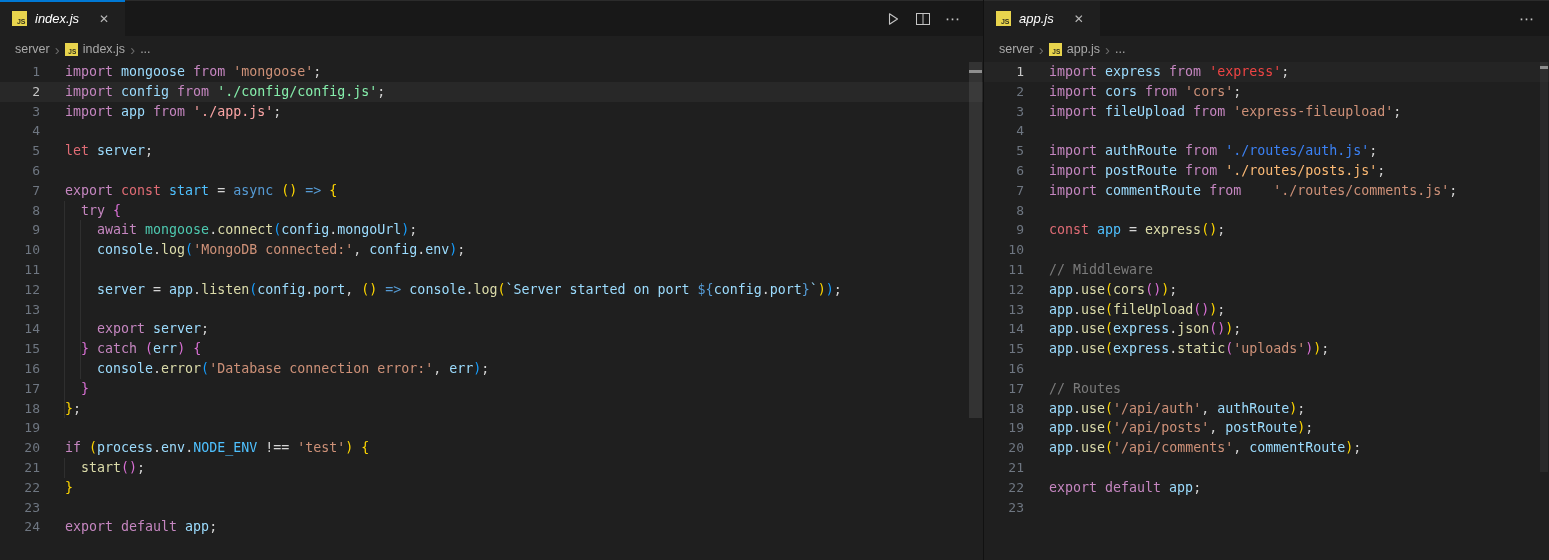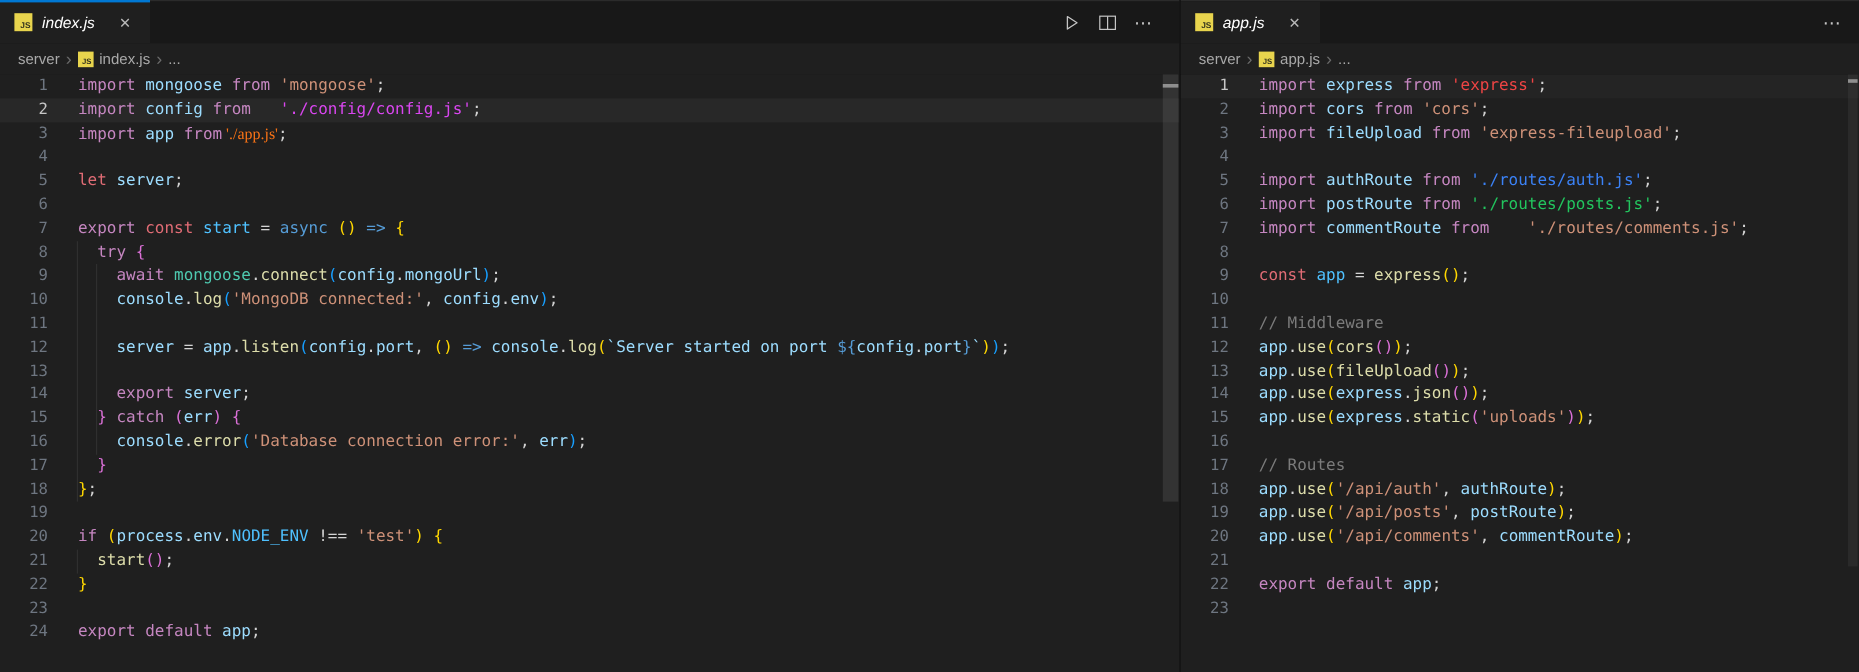--- a/index.html
+++ b/index.html
@@ -124,25 +124,25 @@
     <div class="code">
       <div class="iguide" style="left:64px; top:138.6px; height:217.8px;"></div>
       <div class="iguide" style="left:80px; top:158.4px; height:158.4px;"></div>
       <div class="iguide" style="left:64px; top:396px;  height:19.8px;"></div>
     <div class="row">
           <span class="num">1</span>
           <span class="codetext"><span style="color: rgb(197, 134, 192);">import</span><span style="color: rgb(156, 220, 254);"> mongoose</span><span style="color: rgb(197, 134, 192);"> from</span><span style="color: rgb(206, 145, 120);"> 'mongoose'</span><span style="color: rgb(212, 212, 212);">;</span></span>
         </div>
         <div class="row active">
           <span class="num">2</span>
-          <span class="codetext"><span style="color: rgb(197, 134, 192);">import</span><span style="color: rgb(156, 220, 254);"> config</span><span style="color: rgb(197, 134, 192);"> from</span><span style="color: #d946ef; padding-left: 16px;"> './config/config.js'</span><span style="color: rgb(212, 212, 212);">;</span></span>
+          <span class="codetext"><span style="color: rgb(197, 134, 192);">import</span><span style="color: rgb(156, 220, 254);"> config</span><span style="color: rgb(197, 134, 192);"> from</span><span style="color: #86efac;"> './config/config.js'</span><span style="color: rgb(212, 212, 212);">;</span></span>
         </div>
         <div class="row">
           <span class="num">3</span>
-          <span class="codetext"><span style="color: rgb(197, 134, 192);">import</span><span style="color: rgb(156, 220, 254);"> app</span><span style="color: rgb(197, 134, 192);"> from</span><span style="color: #f97316; font-family: Liberation Serif, serif;"> './app.js'</span><span style="color: rgb(212, 212, 212);">;</span></span>
+          <span class="codetext"><span style="color: rgb(197, 134, 192);">import</span><span style="color: rgb(156, 220, 254);"> app</span><span style="color: rgb(197, 134, 192);"> from</span><span style="color: #fca5a5;"> './app.js'</span><span style="color: rgb(212, 212, 212);">;</span></span>
         </div>
         <div class="row">
           <span class="num">4</span>
           <span class="codetext"></span>
         </div>
         <div class="row">
           <span class="num">5</span>
           <span class="codetext"><span style="color: rgb(224, 108, 117);">let</span><span style="color: rgb(156, 220, 254);"> server</span><span style="color: rgb(212, 212, 212);">;</span></span>
         </div>
         <div class="row">
@@ -269,21 +269,21 @@
         <div class="row">
           <span class="num">4</span>
           <span class="codetext"></span>
         </div>
         <div class="row">
           <span class="num">5</span>
           <span class="codetext"><span style="color: rgb(197, 134, 192);">import</span><span style="color: rgb(156, 220, 254);"> authRoute</span><span style="color: rgb(197, 134, 192);"> from</span><span style="color: #3b82f6;"> './routes/auth.js'</span><span style="color: rgb(212, 212, 212);">;</span></span>
         </div>
         <div class="row">
           <span class="num">6</span>
-          <span class="codetext"><span style="color: rgb(197, 134, 192);">import</span><span style="color: rgb(156, 220, 254);"> postRoute</span><span style="color: rgb(197, 134, 192);"> from</span><span style="color: #22c55e; text-align: right;"> './routes/posts.js'</span><span style="color: rgb(212, 212, 212);">;</span></span>
+          <span class="codetext"><span style="color: rgb(197, 134, 192);">import</span><span style="color: rgb(156, 220, 254);"> postRoute</span><span style="color: rgb(197, 134, 192);"> from</span><span style="color: #fdba74; text-align: right;"> './routes/posts.js'</span><span style="color: rgb(212, 212, 212);">;</span></span>
         </div>
         <div class="row">
           <span class="num">7</span>
           <span class="codetext"><span style="color: rgb(197, 134, 192);">import</span><span style="color: rgb(156, 220, 254);"> commentRoute</span><span style="color: rgb(197, 134, 192);"> from</span><span style="color: rgb(206, 145, 120); padding-left: 24px;"> './routes/comments.js'</span><span style="color: rgb(212, 212, 212);">;</span></span>
         </div>
         <div class="row">
           <span class="num">8</span>
           <span class="codetext"></span>
         </div>
         <div class="row">

